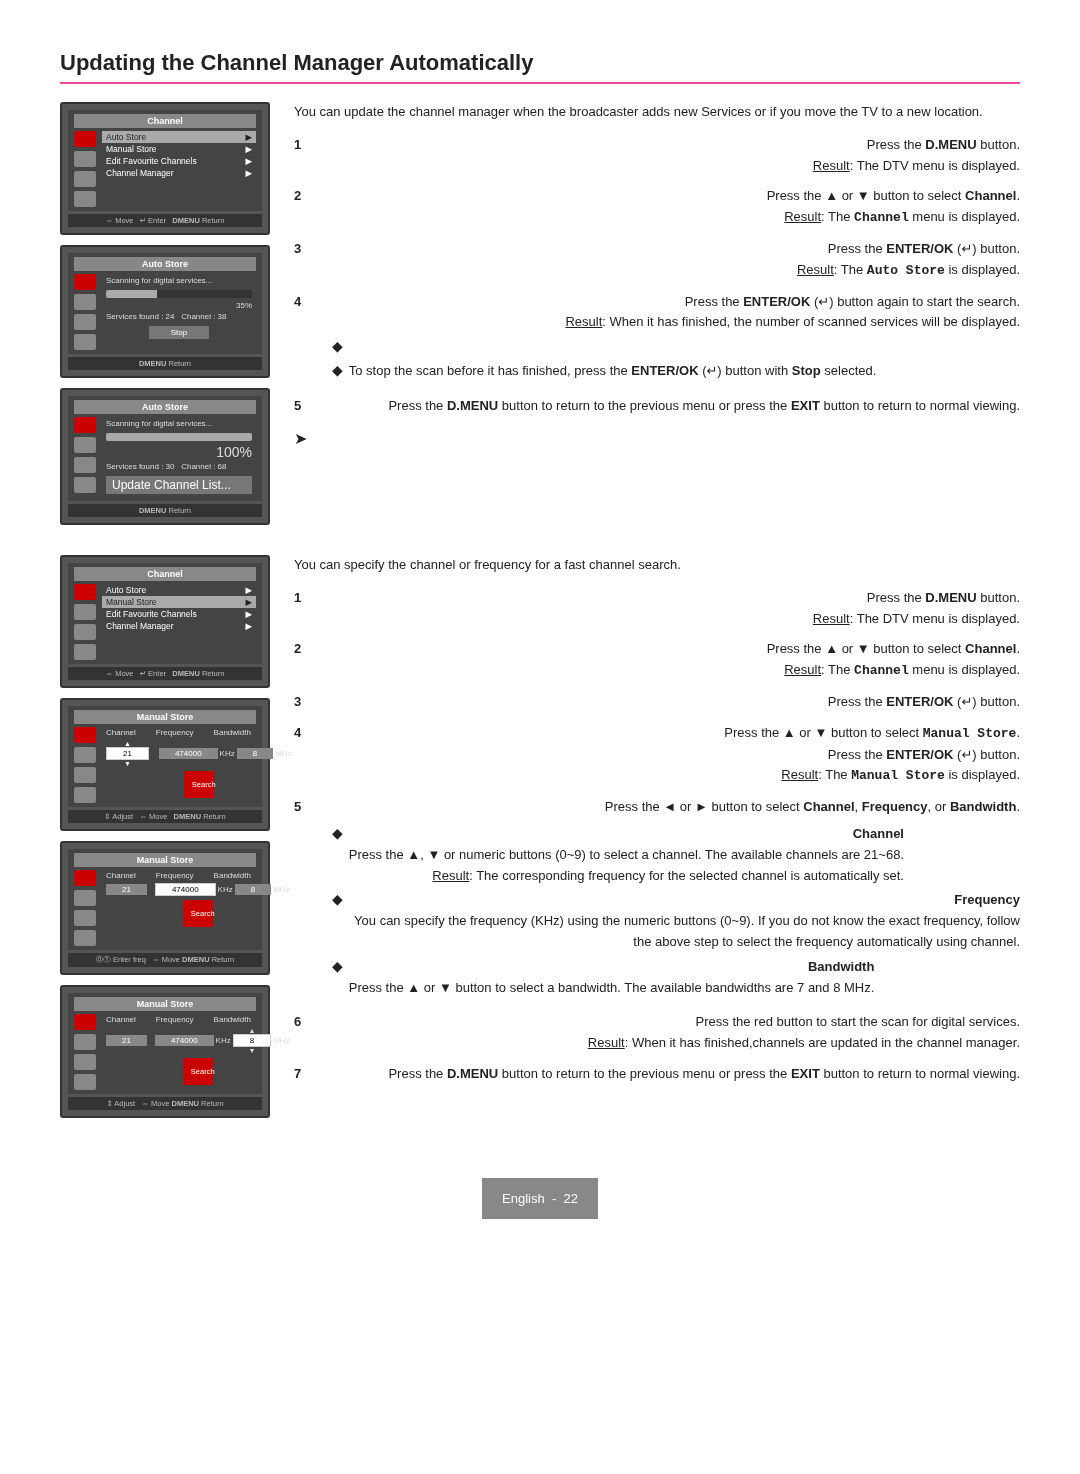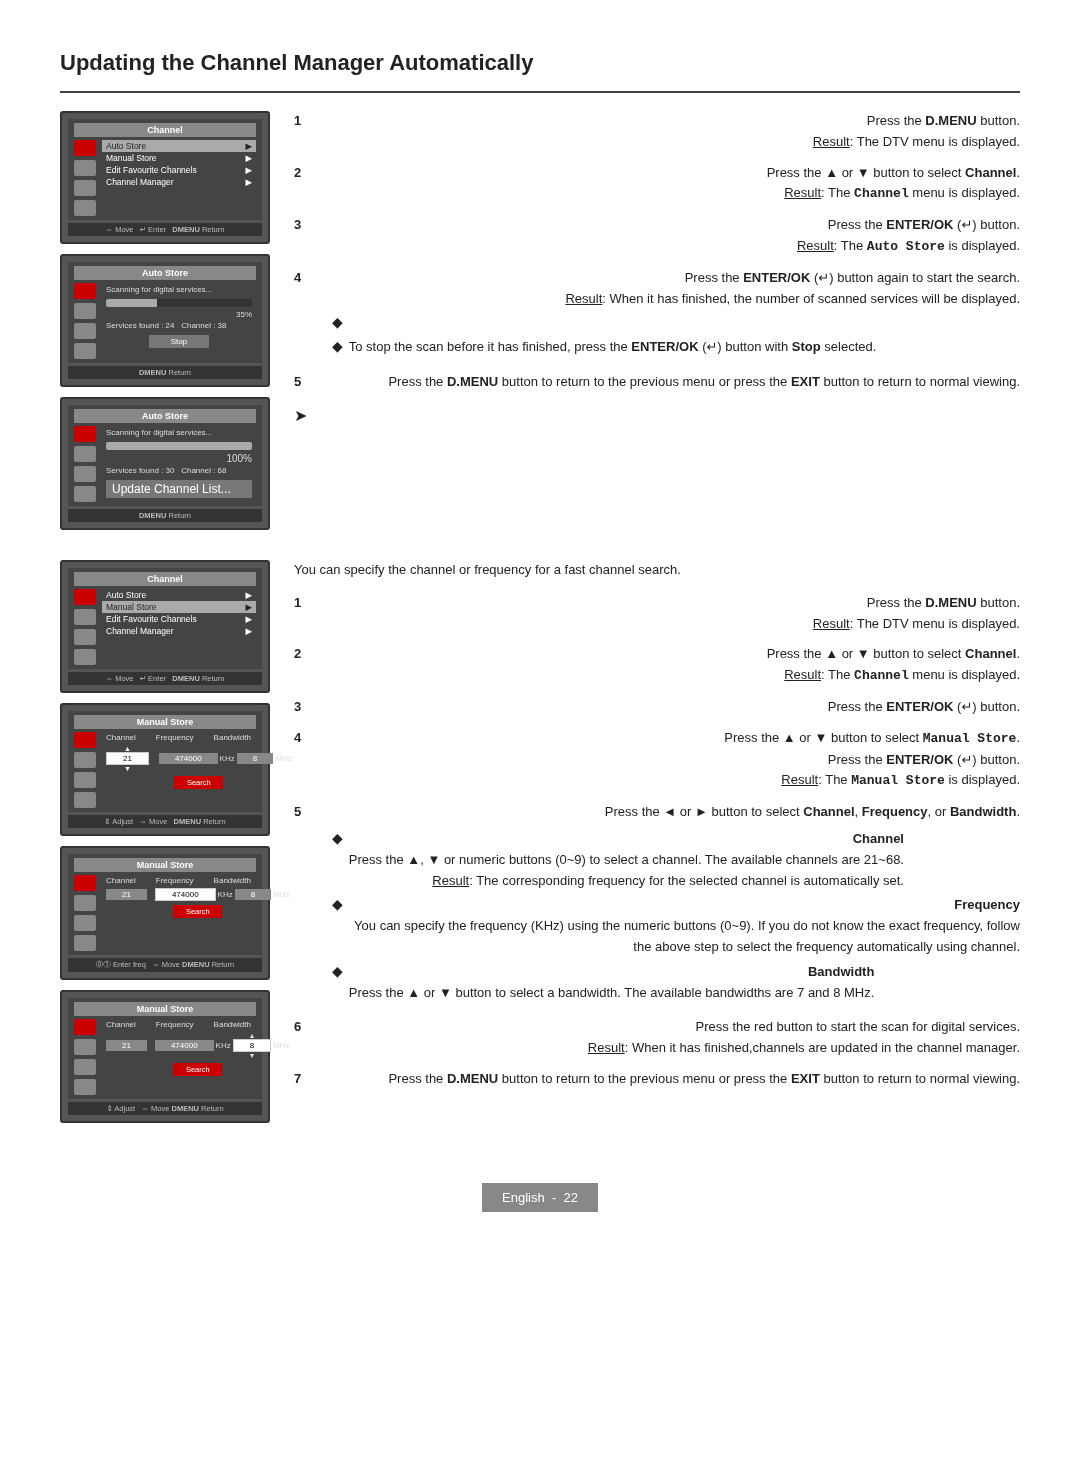--- a/index.html
+++ b/index.html
@@ -9,22 +9,22 @@
       font-size: 13px;
       color: #222;
       width: 1080px;
       min-height: 1474px;
       padding: 40px 60px;
     }
 
     .section-title {
       font-size: 22px;
       font-weight: bold;
-      border-bottom: 2px solid #404040;
-      padding-bottom: 15px;
+      border-bottom: 2px solid #ec4899;
+      padding-bottom: 6px;
       margin-bottom: 18px;
       margin-top: 10px;
     }
 
     .section-content {
       display: flex;
       gap: 24px;
       margin-bottom: 30px;
     }
 
@@ -166,24 +166,24 @@
     .tv-screen .field-box.highlight-box {
       background: #fff;
       color: #000;
       border: 1px solid #ccc;
     }
 
     .tv-screen .search-btn {
       background: #c00;
       color: #fff;
       font-size: 7.5px;
-      padding: 2px 8px;
+      padding: 9px 8px;
       text-align: center;
       margin: 2px auto;
-      width: 49px;
+      width: 30px;
     }
 
     .tv-screen .col-headers {
       display: flex;
       font-size: 8px;
       color: #ddd;
       padding: 1px 4px;
       gap: 20px;
     }
 
@@ -235,21 +235,21 @@
       font-weight: bold;
     }
 
     .footer-lang {
       text-align: center;
       margin-top: 30px;
       font-size: 13px;
       background: #888;
       color: #fff;
       display: inline-block;
-      padding: 7px 20px;
+      padding: 13px 20px;
       margin-left: auto;
       margin-right: auto;
     }
 
     .footer-wrap {
       text-align: center;
       margin-top: 30px;
     }
 
     b { font-weight: bold; }
@@ -318,31 +318,32 @@
               <div class="icon-block red-icon"></div>
               <div class="icon-block"></div>
               <div class="icon-block"></div>
               <div class="icon-block"></div>
             </div>
             <div style="flex:1;">
               <div class="scan-info">Scanning for digital services...</div>
               <div class="progress-bar">
                 <div class="progress-fill" style="width:100%"></div>
               </div>
-              <div style="text-align:right;font-size:10px;color:#ddd;padding-right:4px;">100%</div>
+              <div style="text-align:right;font-size:14px;color:#ddd;padding-right:4px;">100%</div>
               <div class="scan-info">Services found : 30 &nbsp; Channel : 68</div>
               <div class="update-btn">Update Channel List...</div>
             </div>
           </div>
         </div>
         <div class="footer-bar"><b>DMENU</b> Return</div>
       </div>
     </div>
 
     <div class="text-column">
+      <p style="margin-bottom:12px;">You can update the channel manager when the broadcaster adds new Services or if you move the TV to a new location.</p>
 
       <div class="step">
         <span class="step-num">1</span>
         <div class="step-body">
           Press the <b>D.MENU</b> button.<br>
           <u>Result</u>: The DTV menu is displayed.
         </div>
       </div>
 
       <div class="step">

